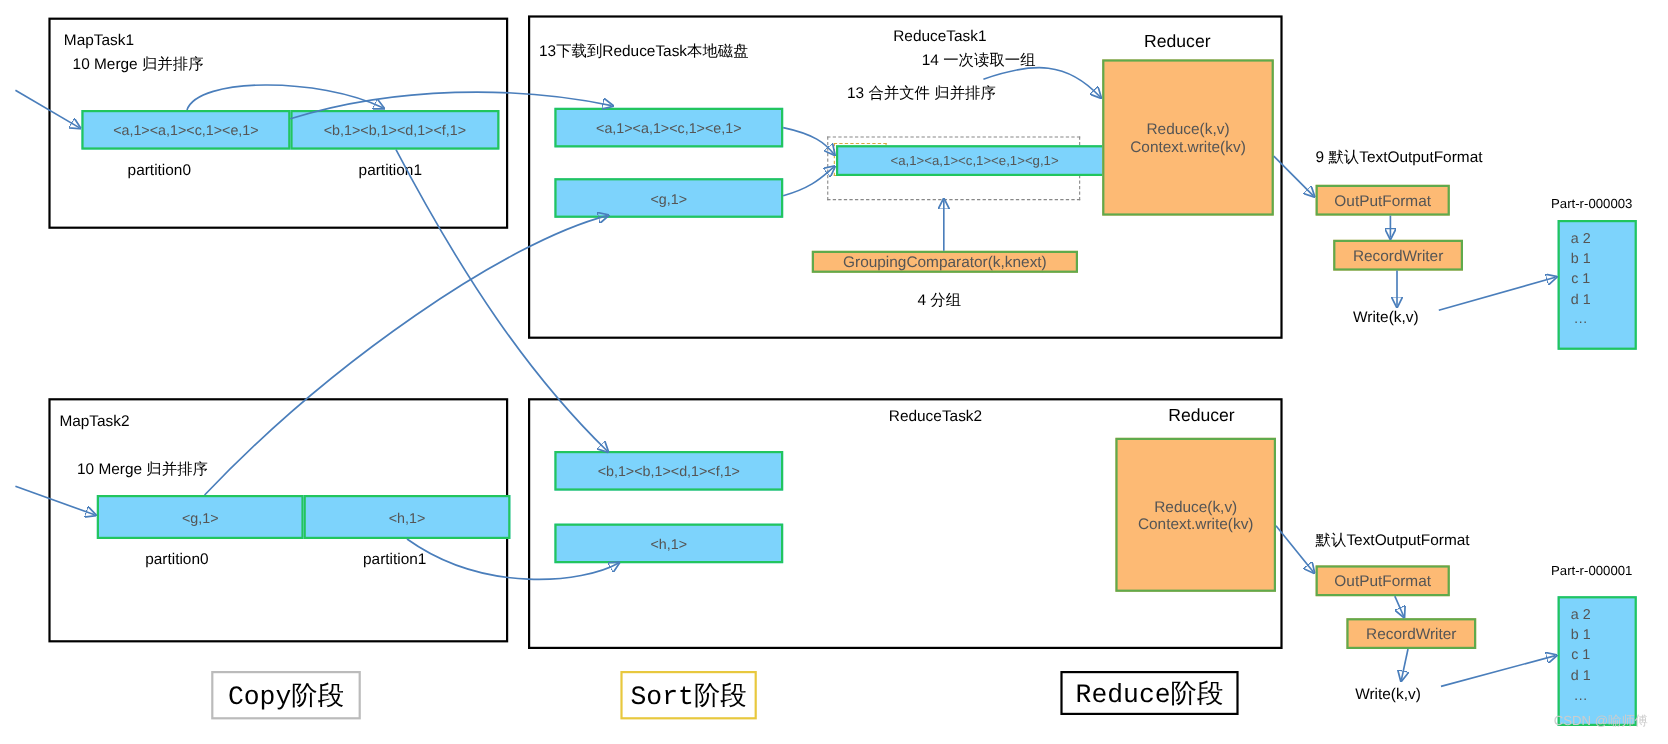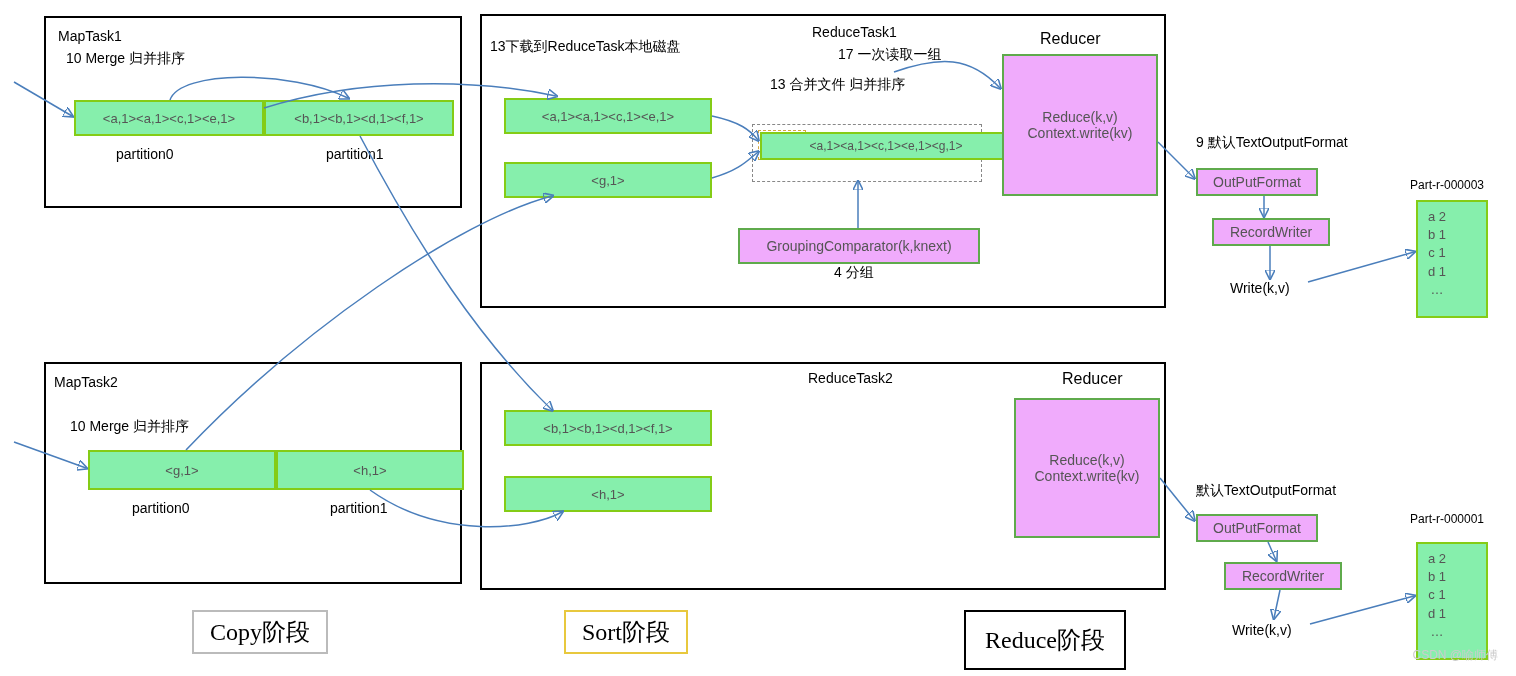--- a/index.html
+++ b/index.html
@@ -1,21 +1,21 @@
 <!DOCTYPE html>
 <html><head>
 <meta charset="utf-8">
 <style>
   html,body{margin:0;padding:0;width:1516px;height:676px;font-family:Arial,"Microsoft YaHei",sans-serif;font-size:14px;color:#000;background:#fff}
   .canvas{position:relative;width:1516px;height:676px}
   .box{position:absolute;border:2px solid #000;box-sizing:border-box}
   .label{position:absolute;white-space:nowrap}
-  .obox{position:absolute;border:2px solid #84cc16;box-sizing:border-box;display:flex;align-items:center;justify-content:center;font-size:13px;color:#555;background:#86efac}
-  .gbox{position:absolute;border:2px solid #5faa4c;box-sizing:border-box;display:flex;align-items:center;justify-content:center;font-size:14px;color:#555;text-align:center;background:#f0abfc}
-  .tag{position:absolute;border:2px solid;box-sizing:border-box;display:flex;align-items:center;justify-content:center;font-family:Liberation Serif, serif;font-size:24px;background:#fff}
+  .obox{position:absolute;border:2px solid #22c55e;box-sizing:border-box;display:flex;align-items:center;justify-content:center;font-size:13px;color:#555;background:#7dd3fc}
+  .gbox{position:absolute;border:2px solid #5faa4c;box-sizing:border-box;display:flex;align-items:center;justify-content:center;font-size:14px;color:#555;text-align:center;background:#fdba74}
+  .tag{position:absolute;border:2px solid;box-sizing:border-box;display:flex;align-items:center;justify-content:center;font-family:Liberation Mono, monospace;font-size:24px;background:#fff}
   .dashbox{position:absolute;border:1px dashed #888;box-sizing:border-box}
   .arrowlayer{position:absolute;left:0;top:0;width:1516px;height:676px;pointer-events:none}
   .arrowlayer path, .arrowlayer line{stroke:#4a7ebb;stroke-width:1.5;fill:none}
   .fileLines{line-height:1.4;padding:6px 0 0 10px;text-align:center}
   .wm{position:absolute;right:18px;bottom:12px;color:#ccc;font-size:12px}
 </style>
 </head>
 <body>
 
 <div class="canvas">
@@ -32,33 +32,33 @@
   <span class="label" style="left:54px;top:374px">MapTask2</span>
   <span class="label" style="left:70px;top:418px">10 Merge 归并排序</span>
   <div class="obox" style="left:88px;top:450px;width:188px;height:40px">&lt;g,1&gt;</div>
   <div class="obox" style="left:276px;top:450px;width:188px;height:40px">&lt;h,1&gt;</div>
   <span class="label" style="left:132px;top:500px">partition0</span>
   <span class="label" style="left:330px;top:500px">partition1</span>
 
   <div class="box" style="left:480px;top:14px;width:686px;height:294px"></div>
   <span class="label" style="left:490px;top:38px">13下载到ReduceTask本地磁盘</span>
   <span class="label" style="left:812px;top:24px">ReduceTask1</span>
-  <span class="label" style="left:838px;top:46px">17 一次读取一组</span>
+  <span class="label" style="left:838px;top:46px">14 一次读取一组</span>
   <span class="label" style="left:1040px;top:30px;font-size:16px">Reducer</span>
   <div class="obox" style="left:504px;top:98px;width:208px;height:36px">&lt;a,1&gt;&lt;a,1&gt;&lt;c,1&gt;&lt;e,1&gt;</div>
   <div class="obox" style="left:504px;top:162px;width:208px;height:36px">&lt;g,1&gt;</div>
   <span class="label" style="left:770px;top:76px">13 合并文件 归并排序</span>
   <div class="dashbox" style="left:752px;top:124px;width:230px;height:58px"></div>
   <div class="dashbox" style="left:758px;top:130px;width:48px;height:30px;border-color:#d6a840"></div>
   <div class="obox" style="left:760px;top:132px;width:252px;height:28px;font-size:12px">&lt;a,1&gt;&lt;a,1&gt;&lt;c,1&gt;&lt;e,1&gt;&lt;g,1&gt;</div>
   <div class="gbox" style="left:1002px;top:54px;width:156px;height:142px;flex-direction:column">
     <span>Reduce(k,v)</span>
     <span>Context.write(kv)</span>
   </div>
-  <div class="gbox" style="left:738px;top:228px;width:242px;height:36px">GroupingComparator(k,knext)</div>
+  <div class="gbox" style="left:738px;top:228px;width:242px;height:20px">GroupingComparator(k,knext)</div>
   <span class="label" style="left:834px;top:264px">4 分组</span>
 
   <div class="box" style="left:480px;top:362px;width:686px;height:228px"></div>
   <span class="label" style="left:808px;top:370px">ReduceTask2</span>
   <span class="label" style="left:1062px;top:370px;font-size:16px">Reducer</span>
   <div class="obox" style="left:504px;top:410px;width:208px;height:36px">&lt;b,1&gt;&lt;b,1&gt;&lt;d,1&gt;&lt;f,1&gt;</div>
   <div class="obox" style="left:504px;top:476px;width:208px;height:36px">&lt;h,1&gt;</div>
   <div class="gbox" style="left:1014px;top:398px;width:146px;height:140px;flex-direction:column">
     <span>Reduce(k,v)</span>
     <span>Context.write(kv)</span>
@@ -89,21 +89,21 @@
       <div>a 2</div>
       <div>b 1</div>
       <div>c 1</div>
       <div>d 1</div>
       <div>…</div>
     </div>
   </div>
 
   <div class="tag" style="left:192px;top:610px;width:136px;height:44px;border-color:#bbb">Copy阶段</div>
   <div class="tag" style="left:564px;top:610px;width:124px;height:44px;border-color:#e8c83e">Sort阶段</div>
-  <div class="tag" style="left:964px;top:610px;width:162px;height:60px;border-color:#000">Reduce阶段</div>
+  <div class="tag" style="left:964px;top:610px;width:162px;height:40px;border-color:#000">Reduce阶段</div>
 
   <svg class="arrowlayer">
     <defs>
       <marker id="ah" viewBox="0 0 10 10" refX="8" refY="5" markerWidth="7" markerHeight="7" orient="auto-start-reverse">
         <path d="M0,0 L10,5 L0,10 z" fill="#4a7ebb"></path>
       </marker>
     </defs>
 
     <line x1="14" y1="82" x2="72" y2="116" marker-end="url(#ah)"></line>
     <line x1="14" y1="442" x2="86" y2="468" marker-end="url(#ah)"></line>

